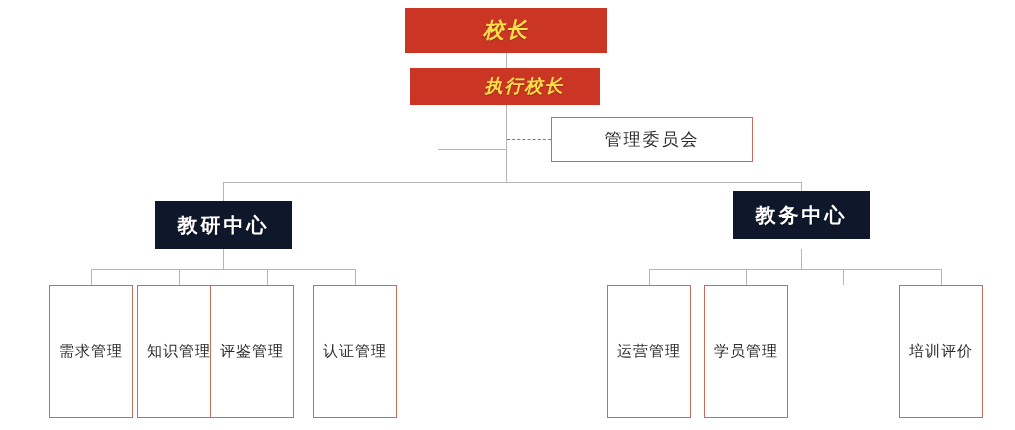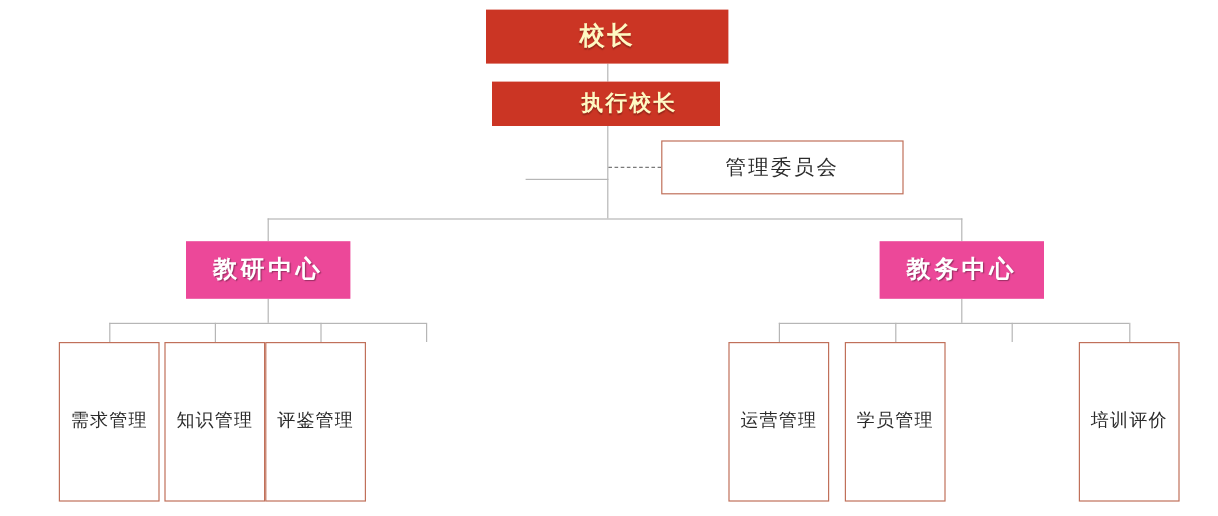--- a/index.html
+++ b/index.html
@@ -37,29 +37,30 @@
     box-sizing: border-box;
     display: flex;
     align-items: center;
     justify-content: center;
     text-align: center;
     line-height: 1.15;
   }
 
   .node-filled {
     background: #cb3524;
-    color: #fef9c3;
+    color: #fde047;
     border: none;
     font-weight: 700;
     letter-spacing: 2px;
     text-shadow: 0 1px 1px rgba(0,0,0,0.25);
+    font-style: italic;
   }
 
   .node-filled-dark {
-    background: #ec4899;
+    background: #0f172a;
     color: #ffffff;
     border: none;
     font-weight: 700;
     letter-spacing: 3px;
     text-shadow: 1px 1px 1px rgba(0,0,0,0.35);
   }
 
   .node-outline {
     background: #ffffff;
     color: #2b2b2b;
@@ -74,21 +75,21 @@
     letter-spacing: 1px;
     align-items: center;
   }
 
   
   #node-principal      { left: 405px; top: 8px;   width: 202px; height: 45px;  font-size: 21px; }
   #node-exec-principal { left: 410px; top: 68px;  width: 190px; height: 37px;  font-size: 18px; padding-left: 39px; }
   #node-exec-office    { left: 285px; top: 126px; width: 153px; height: 47px;  font-size: 17px; }
   #node-mgmt-committee { left: 551px; top: 117px; width: 202px; height: 45px;  font-size: 17px; }
   #node-center-left    { left: 155px; top: 201px; width: 137px; height: 48px;  font-size: 20px; }
-  #node-center-right   { left: 733px; top: 201px; width: 137px; height: 48px;  font-size: 20px; }
+  #node-center-right   { left: 733px; top: 191px; width: 137px; height: 48px;  font-size: 20px; }
 
   .leaf-box {
     top: 285px;
     width: 84px;
     height: 133px;
     font-size: 15px;
   }
 </style>
 </head>
 <body>
@@ -128,19 +129,20 @@
 
 
   <div id="node-mgmt-committee" class="node node-outline">管理委员会</div>
 
   <div id="node-center-left" class="node node-filled-dark">教研中心</div>
 
   <div id="node-center-right" class="node node-filled-dark">教务中心</div>
 
   <div class="node node-leaf leaf-box" style="left:49px;">需求管理</div>
   <div class="node node-leaf leaf-box" style="left:137px;">知识管理</div>
-  <div class="node node-leaf leaf-box" style="left:221px;text-align:center;">评鉴管理</div>
+  <div class="node node-leaf leaf-box" style="left:210px;text-align:center;">评鉴管理</div>
+  <div class="node node-leaf leaf-box" style="left:313px;">认证管理</div>
 
   <div class="node node-leaf leaf-box" style="left:607px;">运营管理</div>
   <div class="node node-leaf leaf-box" style="left:704px;">学员管理</div>
   <div class="node node-leaf leaf-box" style="left:899px;">培训评价</div>
 
 </div>
 
 </body></html>

